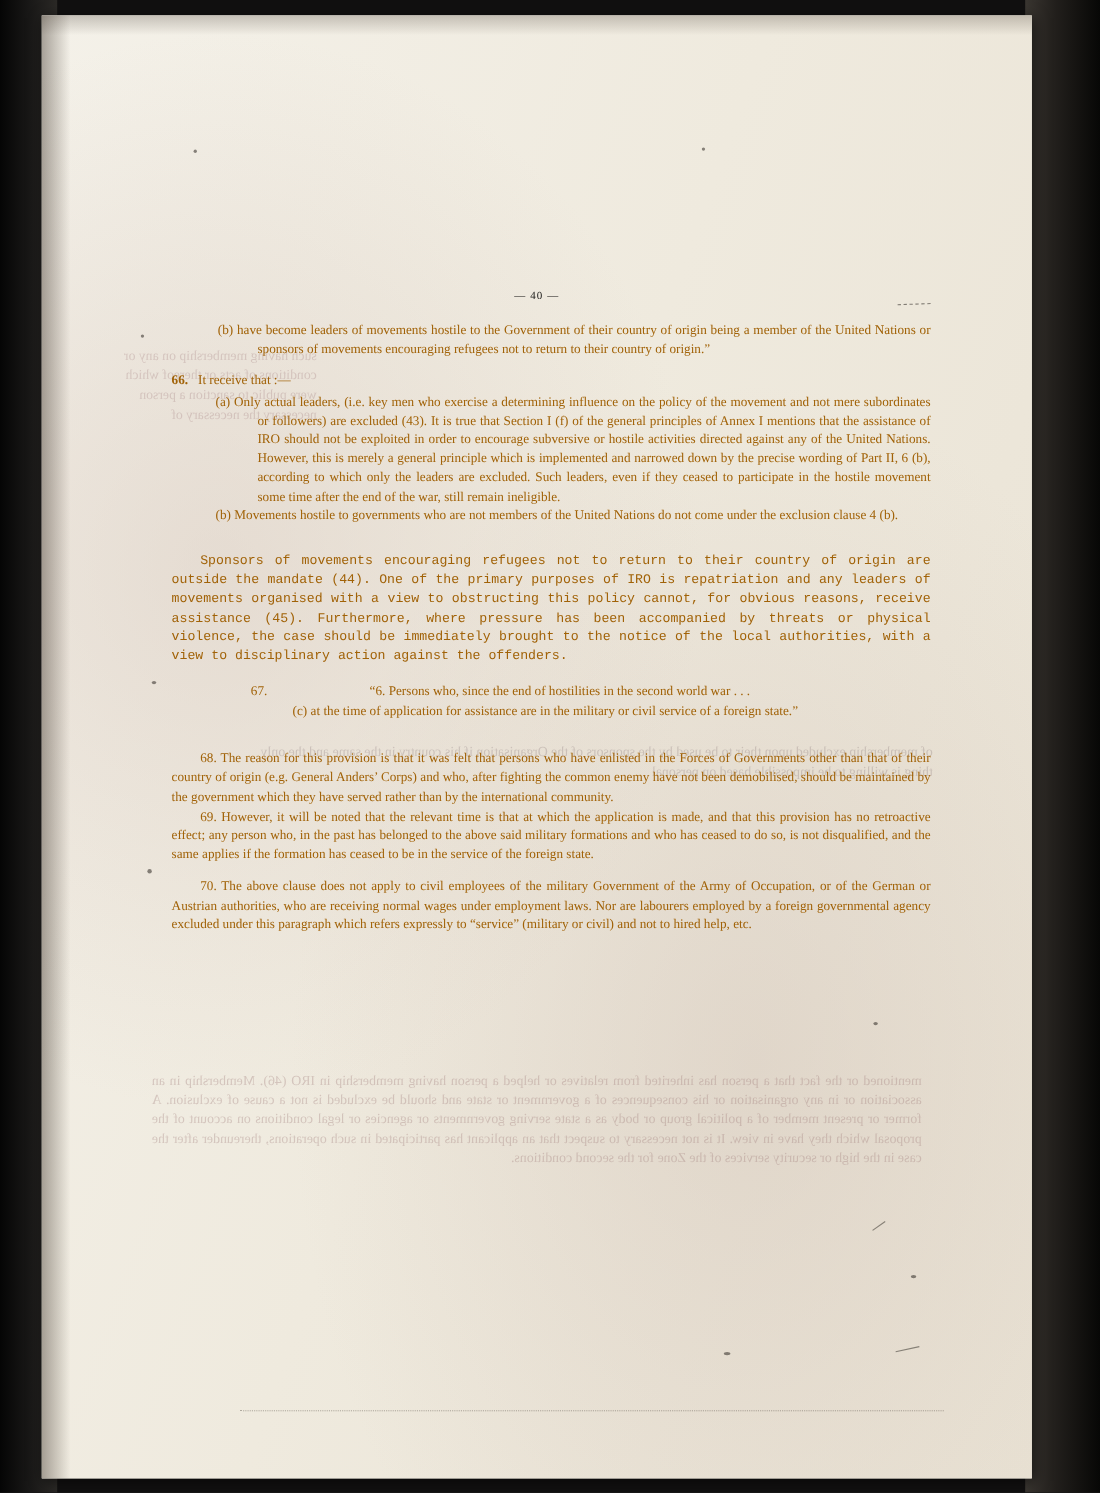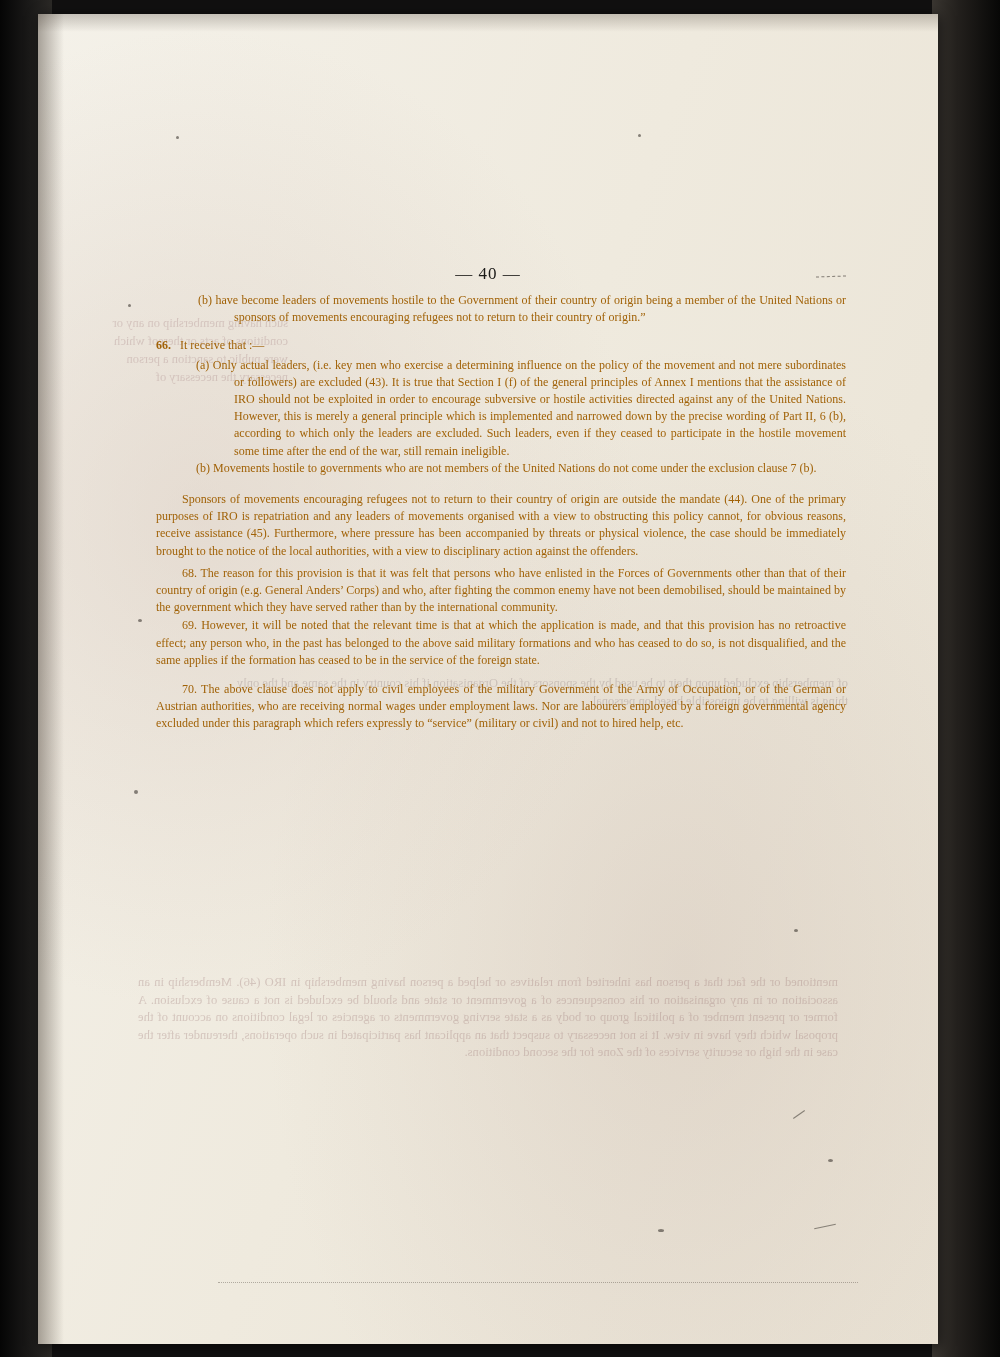--- a/index.html
+++ b/index.html
@@ -104,21 +104,21 @@
     left: 0; top: 0;
     width: 900px;
     height: 1330px;
   }
   .folio {
     position: absolute;
     top: 250px;
     left: 0;
     width: 900px;
     text-align: center;
-    font-size: 17px;
+    font-size: 10px;
     letter-spacing: 1px;
     color: #1b1a18;
   }
   .textblock {
     position: absolute;
     left: 118px;
     top: 278px;
     width: 690px;
     color: #a16207;
     font-size: 12px;
@@ -141,23 +141,24 @@
     margin-top: 2px;
     padding-left: 78px;
     text-indent: -38px;
   }
   .item-b2 {
     margin-top: 0px;
     padding-left: 78px;
     text-indent: -38px;
   }
   .block-sponsors {
-    margin-top: 14px;
+    margin-top: 25px;
     text-indent: 26px;
     width: 690px;
+    font-family: Liberation Mono, monospace;
   }
   .sixtyseven-wrap {
     margin-top: 15px;
     position: relative;
     min-height: 56px;
   }
   .num67 {
     position: absolute;
     left: 72px;
     top: 0;
@@ -226,24 +227,29 @@
 
         <p class="para hang-b">(b) have become leaders of movements hostile to the Government of their country of origin being a member of the United Nations or sponsors of movements encouraging refugees not to return to their country of origin.”</p>
 
         <p class="para item-66">
           <span class="bold">66.</span>
           &nbsp;&nbsp;<span>It receive that :—</span>
         </p>
 
         <p class="para item-a">(a) Only actual leaders, (i.e. key men who exercise a determining influence on the policy of the movement and not mere subordinates or followers) are excluded (43). It is true that Section I (f) of the general principles of Annex I mentions that the assistance of IRO should not be exploited in order to encourage subversive or hostile activities directed against any of the United Nations. However, this is merely a general principle which is implemented and narrowed down by the precise wording of Part II, 6 (b), according to which only the leaders are excluded. Such leaders, even if they ceased to participate in the hostile movement some time after the end of the war, still remain ineligible.</p>
 
-        <p class="para item-b2">(b) Movements hostile to governments who are not members of the United Nations do not come under the exclusion clause 7 (b).</p>
+        <p class="para item-b2">(b) Movements hostile to governments who are not members of the United Nations do not come under the exclusion clause 4 (b).</p>
 
         <p class="para block-sponsors">Sponsors of movements encouraging refugees not to return to their country of origin are outside the mandate (44). One of the primary purposes of IRO is repatriation and any leaders of movements organised with a view to obstructing this policy cannot, for obvious reasons, receive assistance (45). Furthermore, where pressure has been accompanied by threats or physical violence, the case should be immediately brought to the notice of the local authorities, with a view to disciplinary action against the offenders.</p>
 
+        <div class="sixtyseven-wrap">
+          <span class="num67">67.</span>
+          <p class="para quote67">“6. Persons who, since the end of hostilities in the second world war . . .</p>
+          <p class="para item-c">(c) at the time of application for assistance are in the military or civil service of a foreign state.”</p>
+        </div>
 
         <p class="para p68">68. The reason for this provision is that it was felt that persons who have enlisted in the Forces of Governments other than that of their country of origin (e.g. General Anders’ Corps) and who, after fighting the common enemy have not been demobilised, should be maintained by the government which they have served rather than by the international community.</p>
         <p class="para p69">69. However, it will be noted that the relevant time is that at which the application is made, and that this provision has no retroactive effect; any person who, in the past has belonged to the above said military formations and who has ceased to do so, is not disqualified, and the same applies if the formation has ceased to be in the service of the foreign state.</p>
         <p class="para p70">70. The above clause does not apply to civil employees of the military Government of the Army of Occupation, or of the German or Austrian authorities, who are receiving normal wages under employment laws. Nor are labourers employed by a foreign governmental agency excluded under this paragraph which refers expressly to “service” (military or civil) and not to hired help, etc.</p>
 
       </div>
 
       <div class="bottom-rule"></div>
 
       <div class="speck" style="left:90px;  top:290px;  width:3px;  height:3px;"></div>

